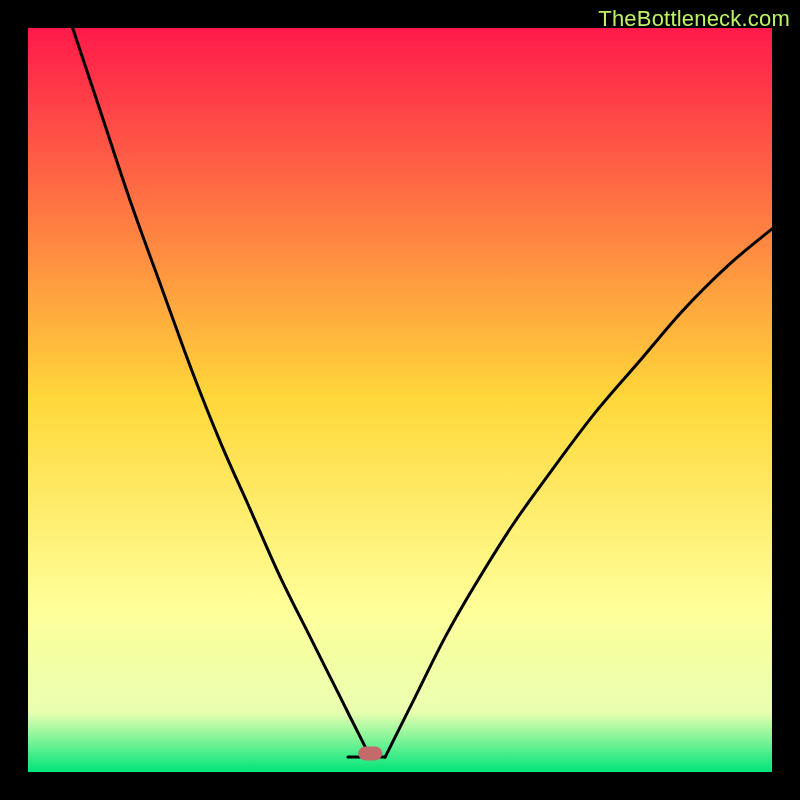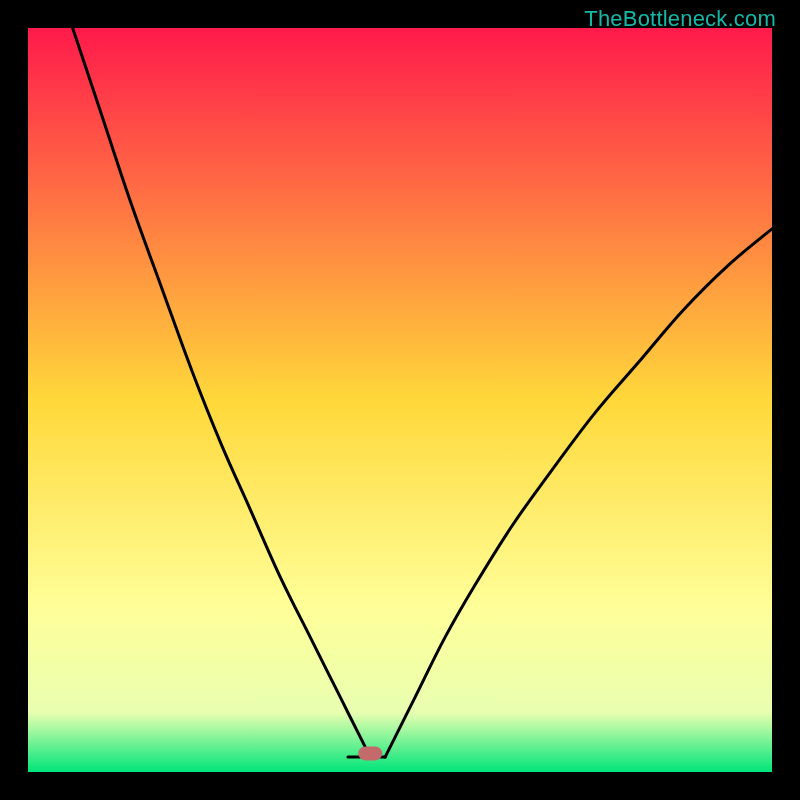--- a/index.html
+++ b/index.html
@@ -21,22 +21,22 @@
     position: absolute;
     left: 28px;
     top: 28px;
     width: 744px;
     height: 744px;
     overflow: hidden;
   }
   .watermark {
     position: absolute;
     top: 6px;
-    right: 24px;
-    color: #14b8a6;
+    right: 10px;
+    color: #bef264;
     font-size: 22px;
     font-weight: 500;
     letter-spacing: 0.2px;
     z-index: 10;
     user-select: none;
   }
   svg { display: block; }
 </style>
 </head>
 <body>

